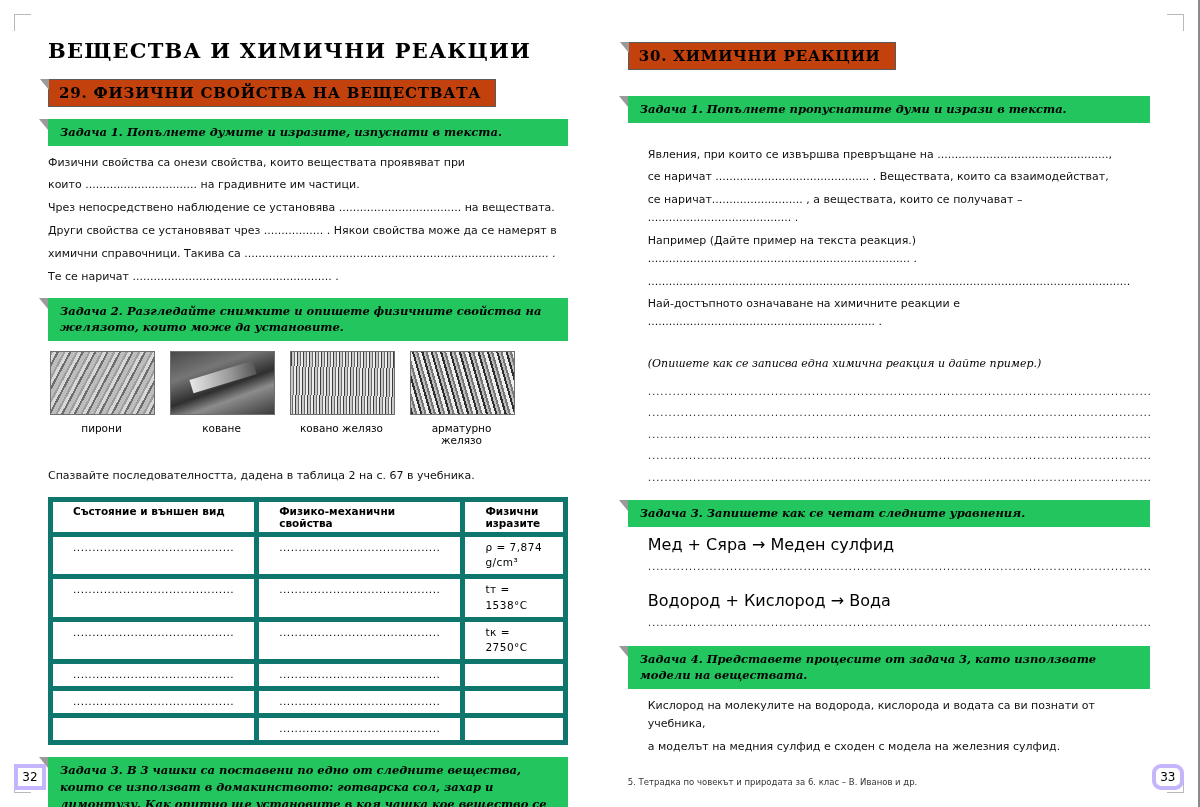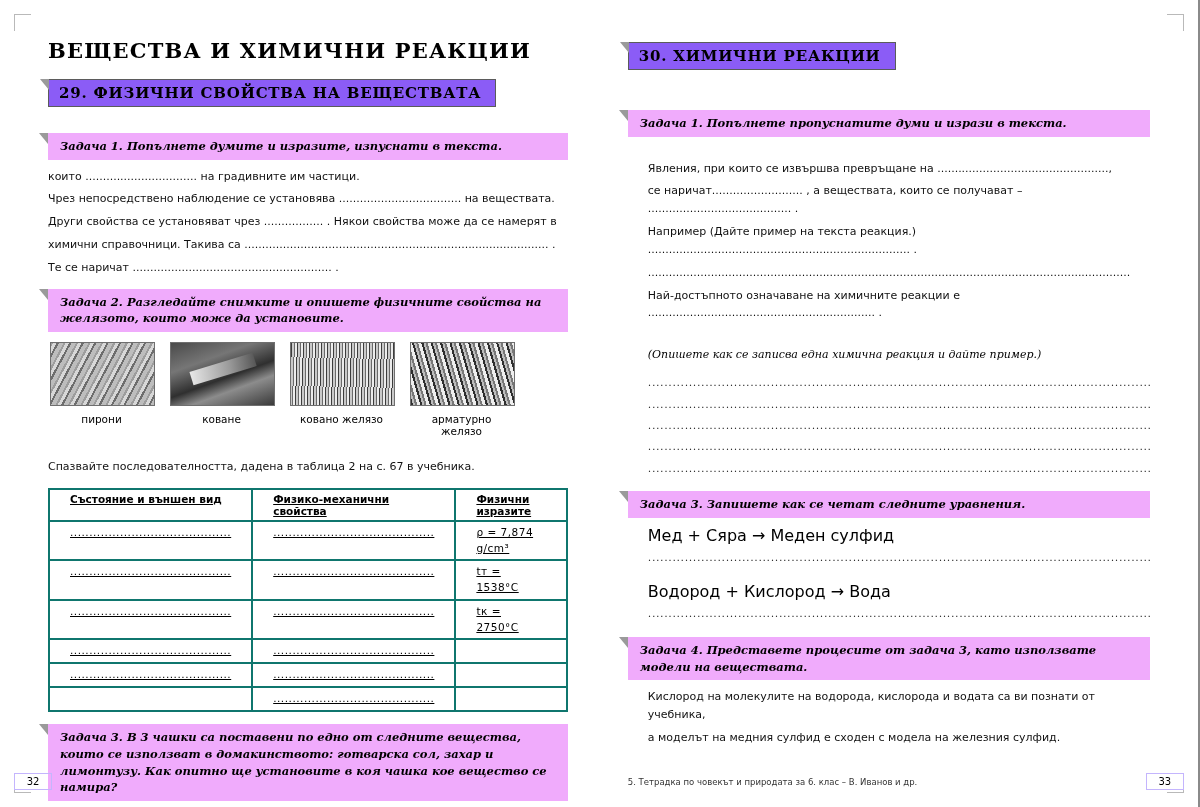--- a/index.html
+++ b/index.html
@@ -65,38 +65,37 @@
   }
   .section-head {
     display: inline-block;
     border: 1px solid #5b5b5b;
     padding: 4px 14px 4px 10px;
     font-family: "DejaVu Serif", serif;
     font-weight: bold;
     font-size: 15px;
     letter-spacing: 0.8px;
     position: relative;
-    margin-bottom: 14px;
-    background: #8b5cf6;
+    background: #c2410c;
   }
   .section-head .tab {
     position: absolute;
     left: -9px;
     top: -1px;
     width: 0;
     height: 0;
     border-left: 9px solid transparent;
     border-top: 11px solid #9a9a9a;
   }
   .section-head.wide { min-width: 330px; }
   .section-head.narrow { min-width: 200px; }
 
   .task {
     position: relative;
-    background: #f0abfc;
+    background: #22c55e;
     padding: 5px 8px 5px 12px;
     font-family: "DejaVu Serif", serif;
     font-style: italic;
     font-weight: bold;
     font-size: 11.5px;
     line-height: 1.45;
     margin: 12px 0 8px 0;
   }
   .task .flag {
     position: absolute;
@@ -168,47 +167,46 @@
       repeating-linear-gradient(74deg, #2e2e2e 0 2px, #bcbcbc 2px 4px, #777 4px 6px, #eee 6px 9px);
   }
 
   table.props {
     border-collapse: collapse;
     width: 100%;
     margin: 12px 0 6px 0;
     font-size: 10.5px;
   }
   table.props th, table.props td {
-    border: 2px solid #0f766e;
+    border: 5px solid #0f766e;
     padding: 3px 20px;
     vertical-align: top;
-    text-decoration: underline;
   }
   table.props th {
     font-weight: bold;
     font-size: 10.5px;
     text-align: left;
     height: 18px;
   }
   table.props td { height: 16px; line-height: 1.5; letter-spacing: .5px; }
   .col1 { width: 35%; }
   .col2 { width: 35%; }
   .col3 { width: 30%; }
 
   .footer-page {
     position: absolute;
     bottom: 17px;
-    font-size: 10px;
-    border: 1px solid #c4b5fd;
-    padding: 2px 8px;
+    font-size: 12px;
+    border: 4px solid #c4b5fd;
+    padding: 2px 2px;
     min-width: 20px;
     text-align: center;
   }
   .footer-left { left: 14px; }
-  .footer-right { right: 14px; }
+  .footer-right { right: 14px; border-radius: 9px; }
   .footer-note {
     position: absolute;
     bottom: 20px;
     left: 30px;
     font-size: 8.5px;
     color: #333;
   }
   .eq { font-size: 16px; margin: 4px 0 2px 0; }
   .spacer10 { height: 10px; }
   .spacer14 { height: 14px; }
@@ -227,20 +225,21 @@
     <div class="section-head wide">
       <span class="tab"></span>
       <span>29. ФИЗИЧНИ СВОЙСТВА НА ВЕЩЕСТВАТА</span>
     </div>
 
     
     <div class="task">
       <span class="flag"></span>
       <span>Задача 1. Попълнете думите и изразите, изпуснати в текста.</span>
     </div>
+    <p class="body">Физични свойства са онези свойства, които веществата проявяват при</p>
     <p class="body">които ................................ на градивните им частици.</p>
     <p class="body">Чрез непосредствено наблюдение се установява ................................... на веществата.</p>
     <p class="body">Други свойства се установяват чрез ................. . Някои свойства може да се намерят в</p>
     <p class="body">химични справочници. Такива са ....................................................................................... .</p>
     <p class="body">Те се наричат ......................................................... .</p>
 
     
     <div class="task">
       <span class="flag"></span>
       <span>Задача 2. Разгледайте снимките и опишете физичните свойства на желязото, които може да установите.</span>
@@ -342,20 +341,21 @@
 
     <div class="spacer14"></div>
 
     
     <div class="task">
       <span class="flag"></span>
       <span>Задача 1. Попълнете пропуснатите думи и изрази в текста.</span>
     </div>
     <div class="spacer10"></div>
     <p class="body blank-indent">Явления, при които се извършва превръщане на .................................................,</p>
+    <p class="body blank-indent">се наричат ............................................ . Веществата, които са взаимодействат,</p>
     <p class="body blank-indent">се наричат.......................... , а веществата, които се получават – ......................................... .</p>
     <p class="body blank-indent">Например (Дайте пример на текста реакция.) ........................................................................... .</p>
     <p class="body blank-indent">..........................................................................................................................................</p>
     <p class="body blank-indent">Най-достъпното означаване на химичните реакции е ................................................................. .</p>
     <div class="spacer10"></div>
     <p class="ital blank-indent">(Опишете как се записва една химична реакция и дайте пример.)</p>
     <div class="blankline blank-indent">..........................................................................................................................................</div>
     <div class="blankline blank-indent">..........................................................................................................................................</div>
 
     

